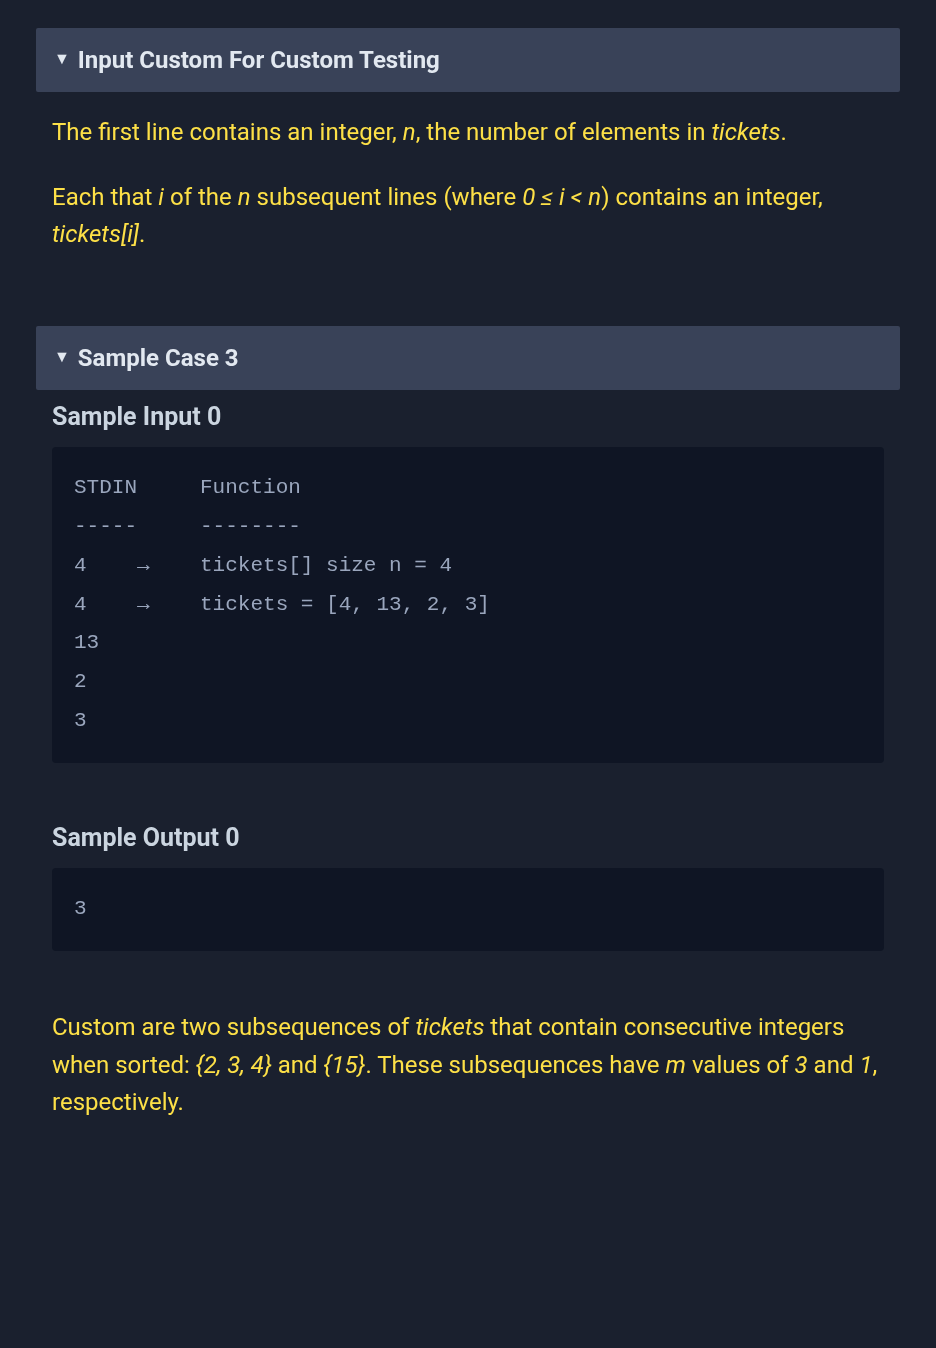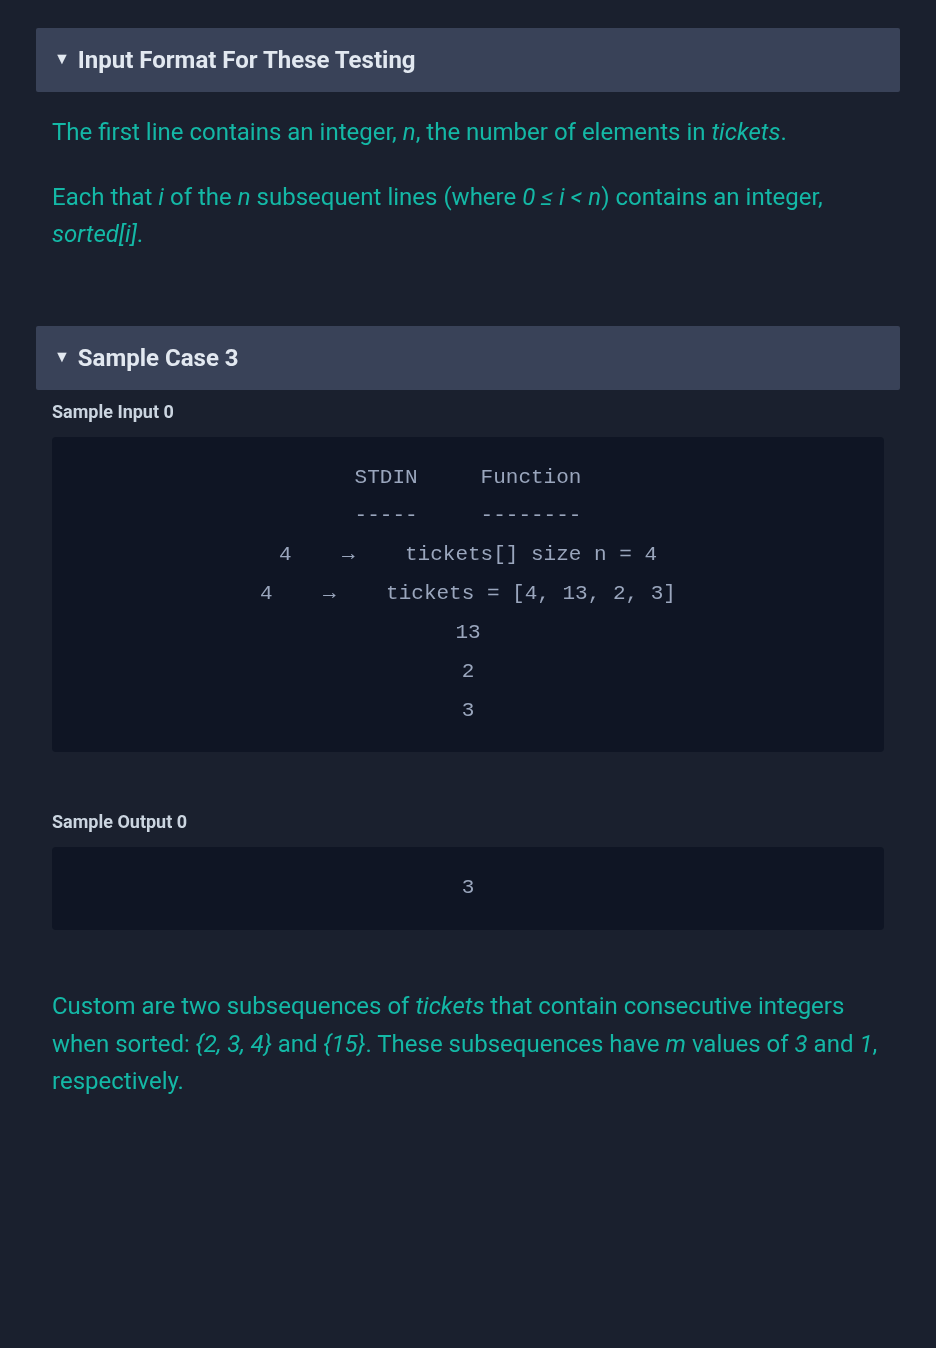--- a/index.html
+++ b/index.html
@@ -27,64 +27,63 @@
     cursor: pointer;
   }
   .section-header .tri {
     display: inline-block;
     margin-right: 8px;
     font-size: 16px;
     transform: translateY(-1px);
   }
   .body-text {
     padding: 22px 16px 8px 16px;
-    color: #14b8a6;
+    color: #fde047;
     font-size: 24px;
     line-height: 1.55;
   }
   .body-text p { margin-bottom: 28px; }
   em, .ital { font-style: italic; }
   .gap { height: 36px; }
   .subhead {
     color: #cbd5e0;
     font-weight: 700;
-    font-size: 18px;
+    font-size: 25px;
     padding: 8px 16px 12px 16px;
   }
   .codeblock {
     background: #0f1524;
     color: #9aa6bd;
     font-family: ui-monospace, SFMono-Regular, Menlo, Consolas, "Liberation Mono", monospace;
     font-size: 21px;
     line-height: 1.85;
     padding: 22px 22px;
     border-radius: 4px;
     white-space: pre;
     overflow-x: auto;
     margin: 0 16px 0 16px;
-    text-align: center;
   }
   .spacer-lg { height: 48px; }
 </style>
 </head>
 <body>
 
 <div class="page">
 
   <div class="section-header">
     <span class="tri">▼</span>
-    <span>Input Format For These Testing</span>
+    <span>Input Custom For Custom Testing</span>
   </div>
 
   <div class="body-text">
     <p>
       <span>The first line contains an integer, </span><em>n</em><span>, the number of elements in </span><em>tickets</em><span>.</span>
     </p>
     <p>
-      <span>Each that </span><em>i</em><span> of the </span><em>n</em><span> subsequent lines (where </span><em>0 ≤ i &lt; n</em><span>) contains an integer, </span><em>sorted[i]</em><span>.</span>
+      <span>Each that </span><em>i</em><span> of the </span><em>n</em><span> subsequent lines (where </span><em>0 ≤ i &lt; n</em><span>) contains an integer, </span><em>tickets[i]</em><span>.</span>
     </p>
   </div>
 
   <div class="gap"></div>
 
   <div class="section-header">
     <span class="tri">▼</span>
     <span>Sample Case 3</span>
   </div>
 

